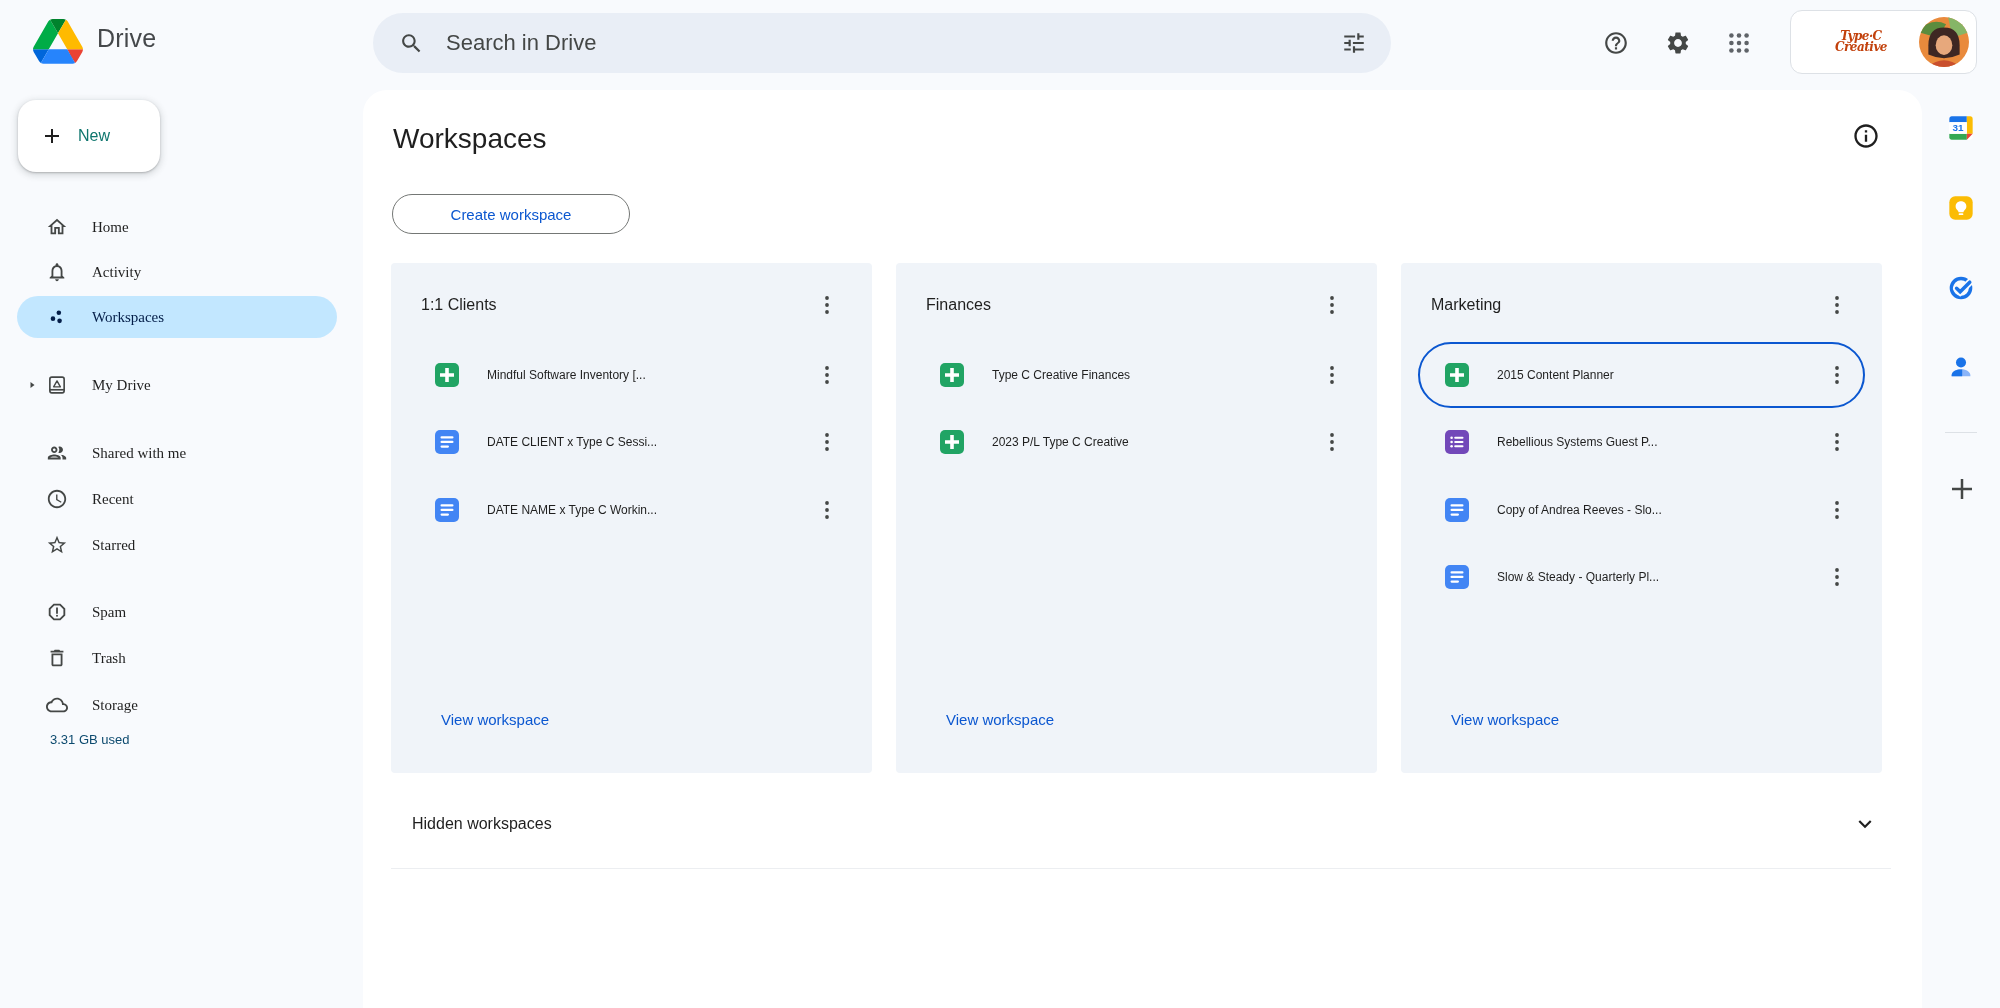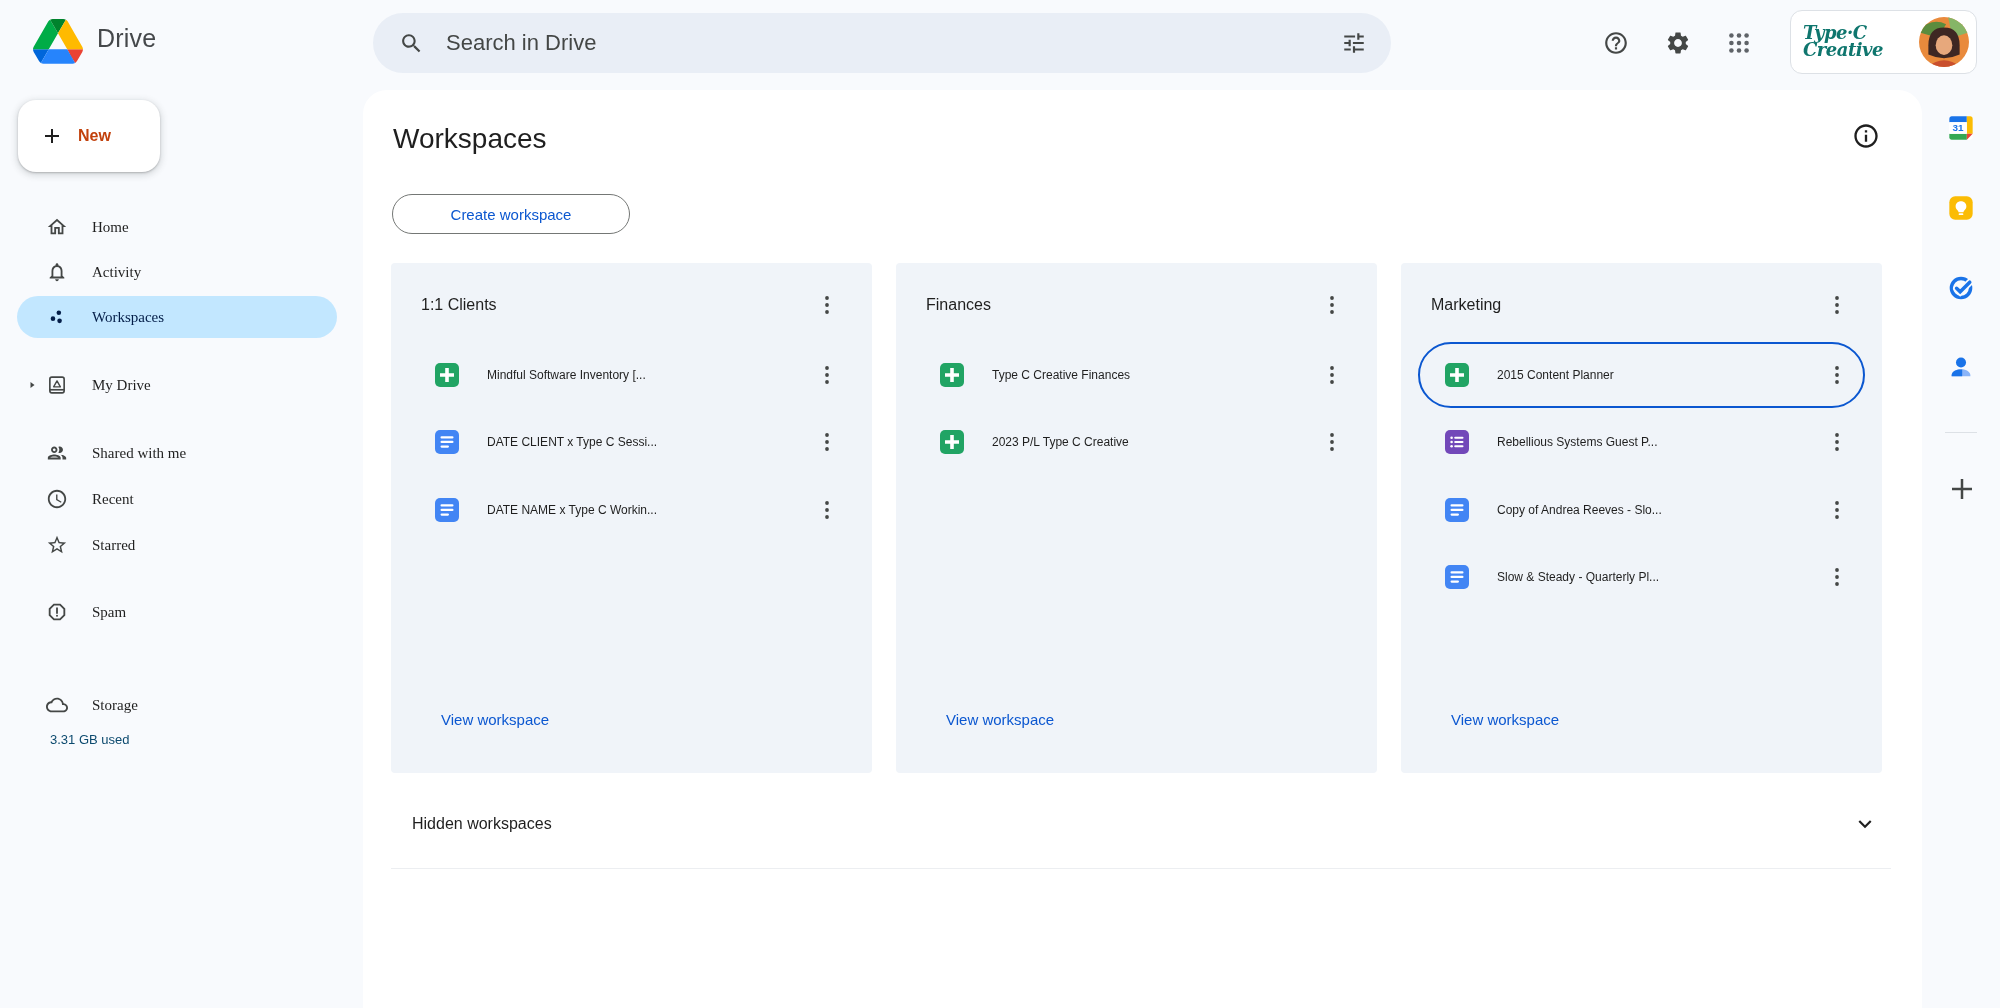--- a/index.html
+++ b/index.html
@@ -14,26 +14,26 @@
   .searchbar .s-icon { width:25px; height:25px; color:#444746; flex:0 0 auto; }
   .searchbar input { flex:1; border:none; outline:none; background:transparent; font-family:inherit; font-size:22px; color:#1F1F1F; margin-left:22px; }
   .searchbar input::placeholder { color:#444746; opacity:1; }
   .searchbar .tune-btn { width:26px; height:26px; color:#444746; cursor:pointer; background:none; border:none; padding:0; }
   .hdr-btn { position:absolute; top:25px; width:36px; height:36px; border:none; background:none; color:#444746; cursor:pointer; padding:5px; }
   .hdr-btn svg { width:26px; height:26px; }
   .help-btn { left:1598px; }
   .settings-btn { left:1660px; }
   .apps-btn { left:1721px; }
   .account-chip { position:absolute; left:1790px; top:10px; width:187px; height:64px; background:#FFFFFF; border:1px solid #DDE1E6; border-radius:12px; display:flex; align-items:center; padding:0 7px 0 12px; cursor:pointer; }
-  .org-logo { flex:1; text-align:left; font-family:"DejaVu Serif", serif; font-style:italic; font-weight:700; color:#0f766e; font-size:18px; line-height:.92; letter-spacing:-.5px; }
+  .org-logo { flex:1; text-align:center; font-family:"DejaVu Serif", serif; font-style:italic; font-weight:700; color:#c2410c; font-size:12px; line-height:.92; letter-spacing:-.5px; }
   .avatar { width:50px; height:50px; border-radius:50%; overflow:hidden; flex:0 0 auto; }
 
   
   .sidebar { position:absolute; left:0; top:90px; width:363px; height:918px; }
-  .new-btn { position:absolute; left:18px; top:10px; width:142px; height:72px; background:#FFFFFF; border:none; border-radius:18px; box-shadow:0 1px 2px rgba(60,64,67,.30), 0 2px 6px 2px rgba(60,64,67,.15); display:flex; align-items:center; padding-left:22px; font-family:inherit; font-size:16px; color:#c2410c; cursor:pointer;font-weight:bold; }
+  .new-btn { position:absolute; left:18px; top:10px; width:142px; height:72px; background:#FFFFFF; border:none; border-radius:18px; box-shadow:0 1px 2px rgba(60,64,67,.30), 0 2px 6px 2px rgba(60,64,67,.15); display:flex; align-items:center; padding-left:22px; font-family:inherit; font-size:16px; color:#0f766e; cursor:pointer; }
   .new-btn svg { width:24px; height:24px; margin-right:14px; color:#1F1F1F; }
   .nav-item { position:absolute; left:17px; width:320px; height:42px; border-radius:21px; display:flex; align-items:center; padding-left:29px; font-size:15px; color:#1F1F1F; cursor:pointer;font-family:Liberation Serif, serif; }
   .nav-item .n-icon { width:22px; height:22px; color:#444746; flex:0 0 auto; }
   .nav-item .n-label { margin-left:24px; white-space:nowrap; }
   .nav-item.selected { background:#C2E7FF; color:#041E49; font-weight:500; }
   .nav-item.selected .n-icon { color:#041E49; }
   .nav-item .caret { position:absolute; left:9px; top:15px; width:12px; height:12px; color:#444746; }
   .p-home{top:116px} .p-activity{top:161px} .p-workspaces{top:206px} .p-mydrive{top:274px}
   .p-shared{top:342px} .p-recent{top:388px} .p-starred{top:434px}
   .p-spam{top:501px} .p-trash{top:547px} .p-storage{top:594px}
@@ -218,20 +218,28 @@
     <div class="nav-item p-spam">
       <span class="n-icon">
           <svg viewBox="0 0 24 24" fill="currentColor">
             <path d="M15.73 3H8.27L3 8.27v7.46L8.27 21h7.46L21 15.73V8.27L15.73 3zM19 14.9L14.9 19H9.1L5 14.9V9.1L9.1 5h5.8L19 9.1v5.8z"></path>
             <circle cx="12" cy="16" r="1.1"></circle>
             <path d="M11 7h2v7h-2z"></path>
           </svg>
         </span>
       <span class="n-label">Spam</span>
     </div>
+    <div class="nav-item p-trash">
+      <span class="n-icon">
+          <svg viewBox="0 0 24 24" fill="currentColor">
+            <path d="M16 9v10H8V9h8m-1.5-6h-5l-1 1H5v2h14V4h-3.5l-1-1zM18 7H6v12c0 1.1.9 2 2 2h8c1.1 0 2-.9 2-2V7z"></path>
+          </svg>
+        </span>
+      <span class="n-label">Trash</span>
+    </div>
     <div class="nav-item p-storage">
       <span class="n-icon">
           <svg viewBox="0 0 24 24" fill="currentColor">
             <path d="M19.35 10.04C18.67 6.59 15.64 4 12 4 9.11 4 6.6 5.64 5.35 8.04 2.34 8.36 0 10.91 0 14c0 3.31 2.69 6 6 6h13c2.76 0 5-2.24 5-5 0-2.64-2.05-4.78-4.65-4.96zM19 18H6c-2.21 0-4-1.79-4-4s1.79-4 4-4h.71C7.37 7.69 9.48 6 12 6c3.04 0 5.5 2.46 5.5 5.5v.5H19c1.66 0 3 1.34 3 3s-1.34 3-3 3z"></path>
           </svg>
         </span>
       <span class="n-label">Storage</span>
     </div>
     <div class="storage-used">3.31 GB used</div>
   </nav>

